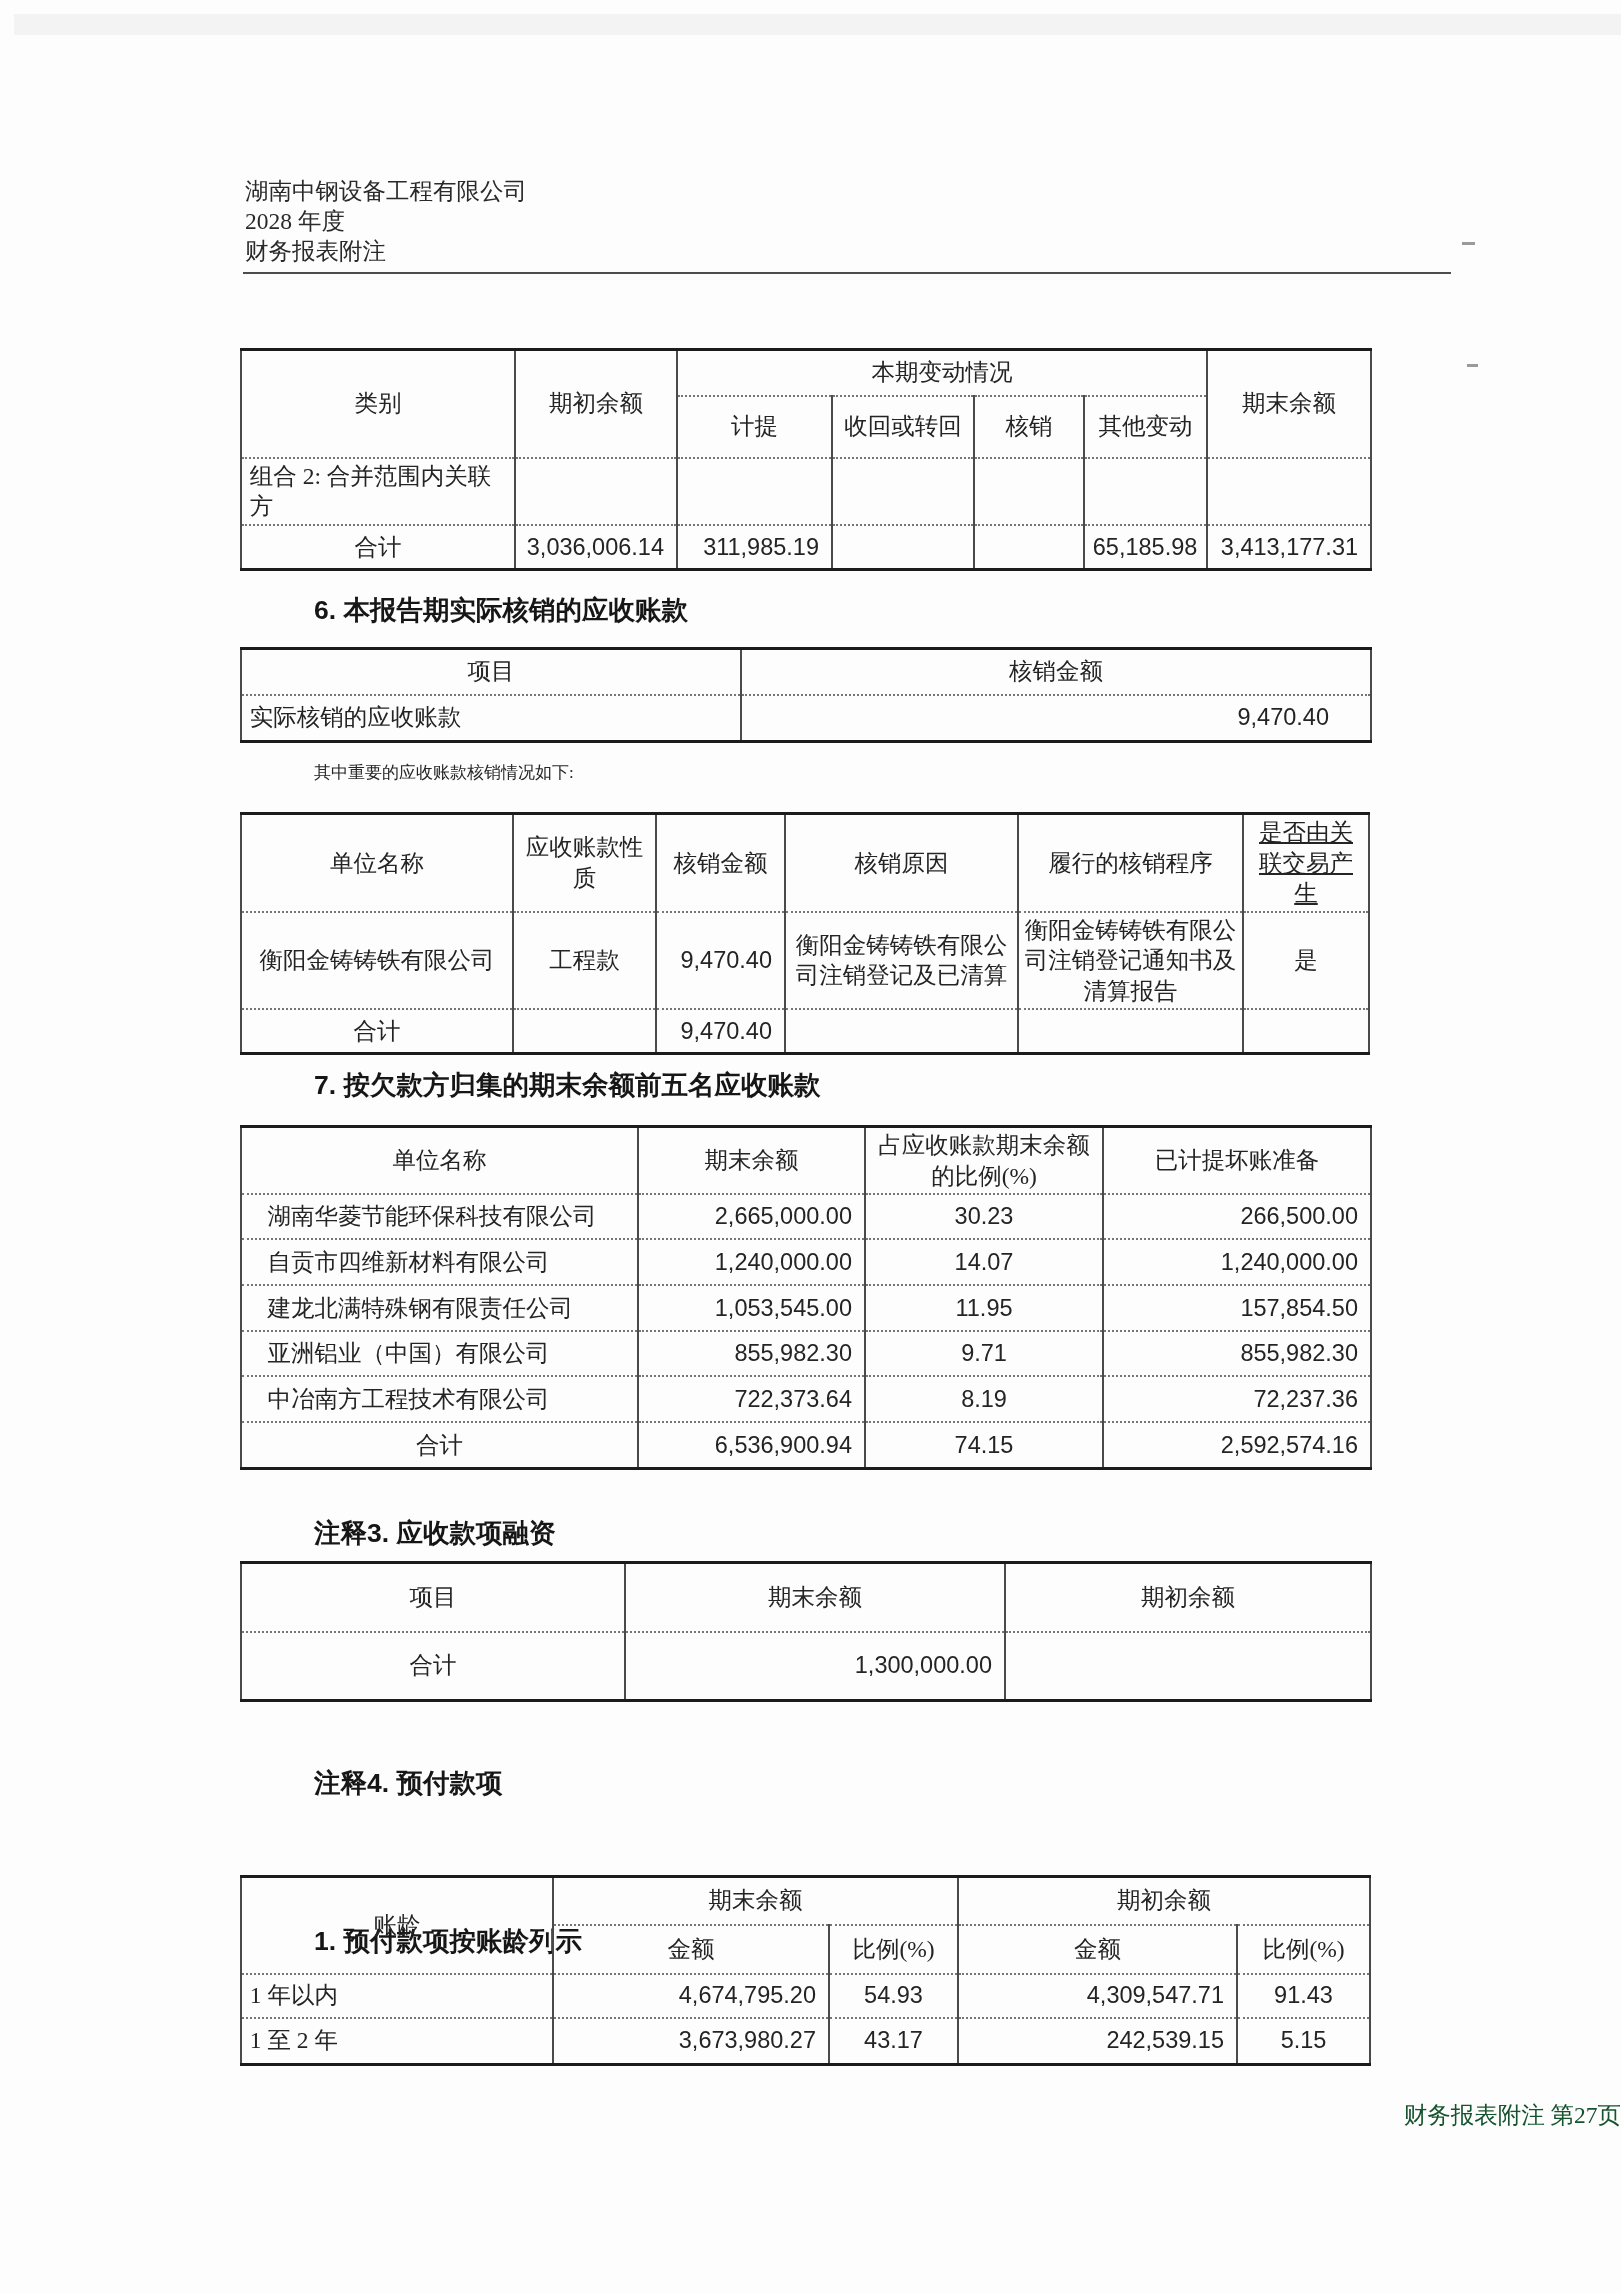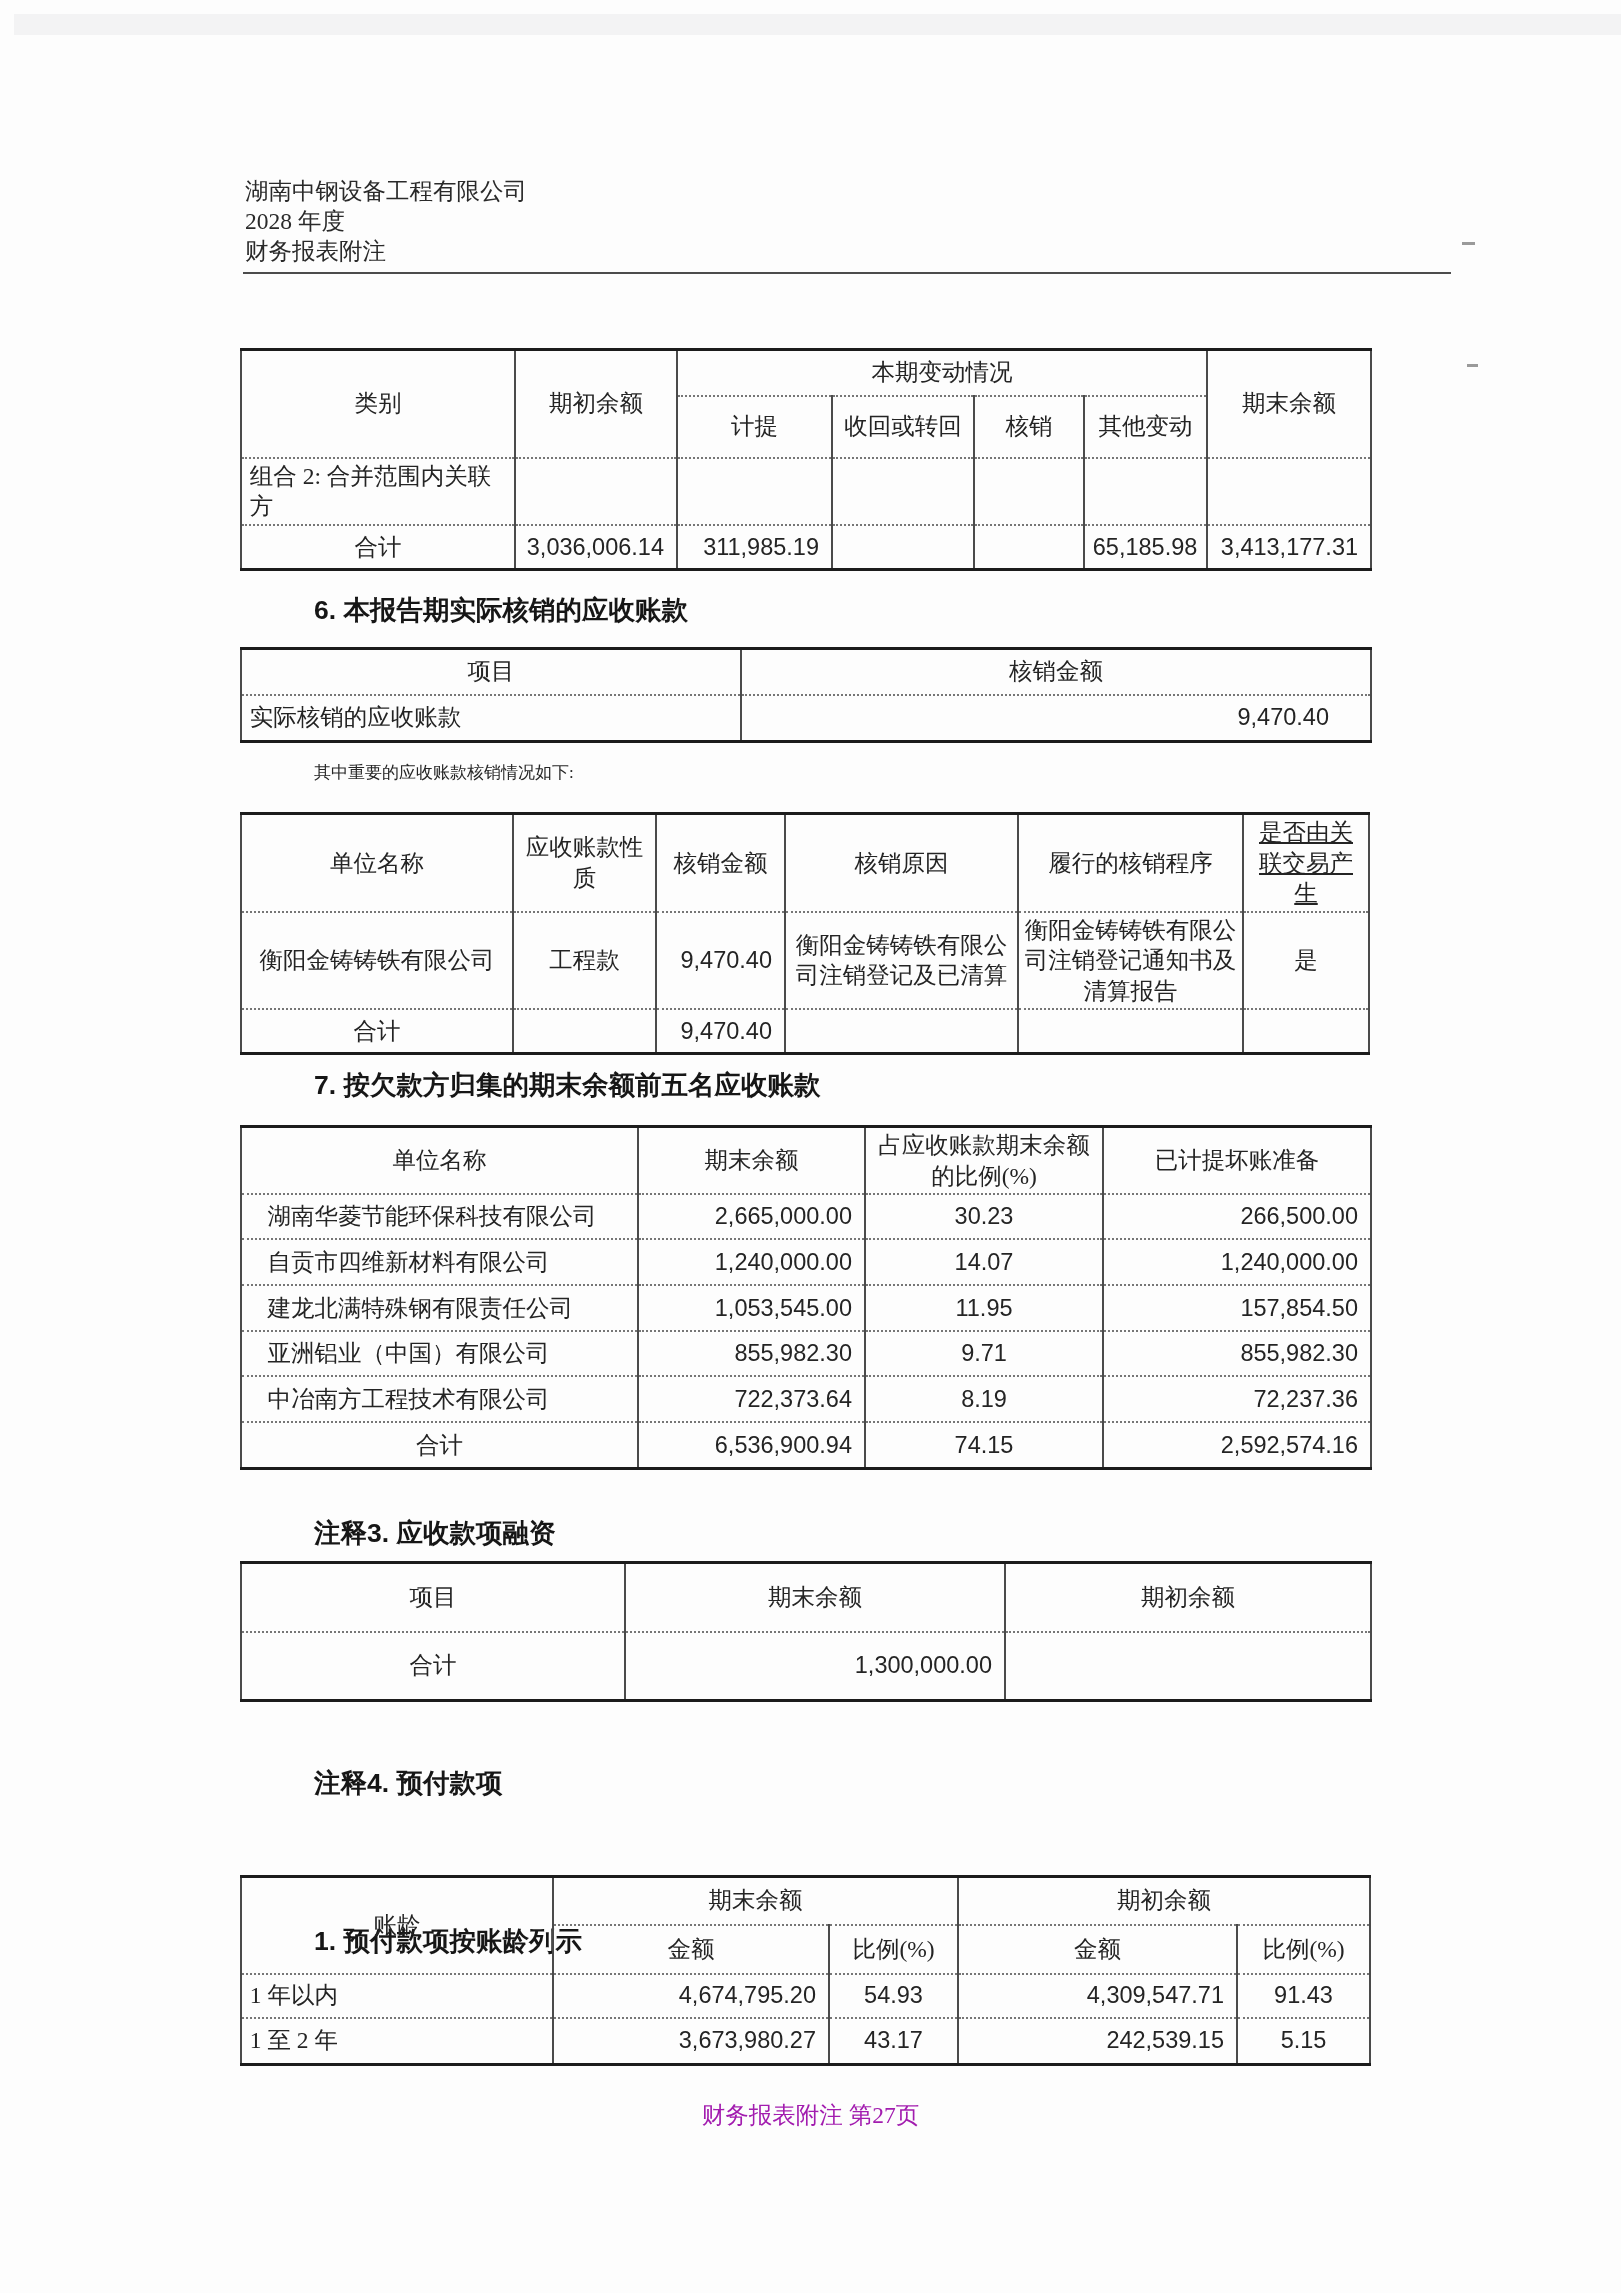--- a/index.html
+++ b/index.html
@@ -26,22 +26,22 @@
           padding:2px 7.8px;vertical-align:middle;text-align:center;
           font-size:23.5px;line-height:1.3;color:#242424;overflow:hidden;}
   .tbl td.l{text-align:left;}
   .tbl td.r{text-align:right;padding-right:12px;}
   .num{font-family:"Liberation Sans",sans-serif;font-size:22.5px;color:#1f1f1f;}
   .t2 td.r{padding-right:41px;}
   .t3 td{font-size:23.5px;padding:2px 4.9px;}
   .t3 td.narrow{padding:2px 13.7px;text-decoration:underline;}
   .indent{padding-left:25.5px !important;}
 
-  .doc-footer{position:absolute;left:0;top:2099px;width:1621px;text-align:center;
-              font-size:23.5px;color:#a21caf;}
+  .doc-footer{position:absolute;left:0;top:2099px;width:1621px;text-align:right;
+              font-size:23.5px;color:#14532d;}
 </style>
 </head>
 <body>
 
 <div class="page">
 
   <div class="scan-band"></div>
   <div class="artifact dash1"></div>
   <div class="artifact dash2"></div>
 

